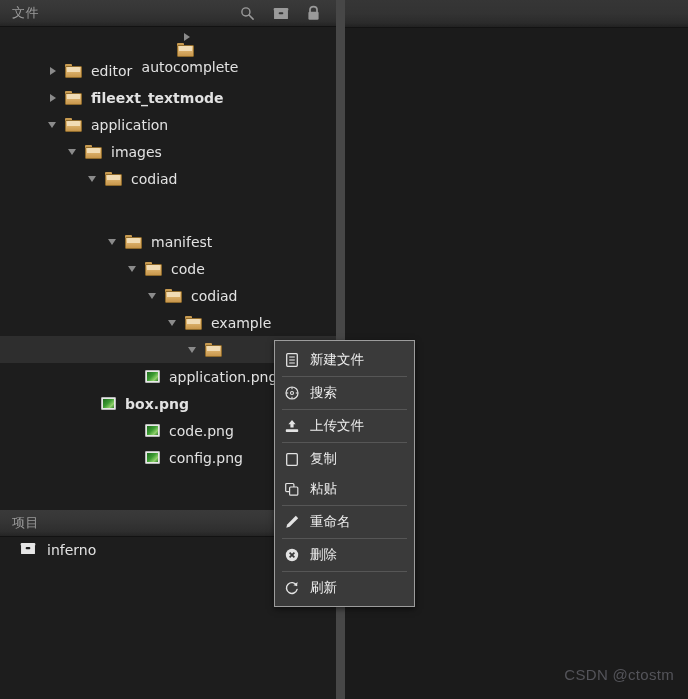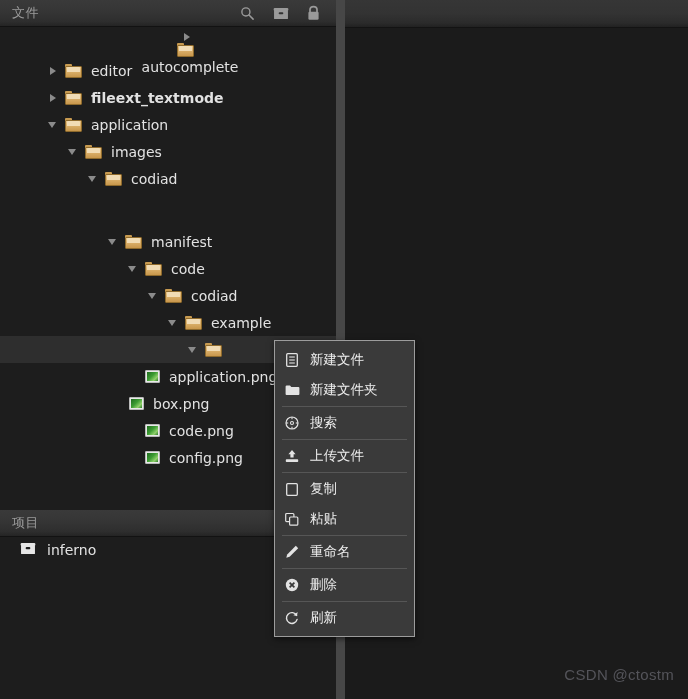--- a/index.html
+++ b/index.html
@@ -294,21 +294,21 @@
             <span class="body"></span>
             <span class="lip"></span>
           </span>
           <span class="lbl"></span>
         </div>
         <div class="node" style="padding-left: 128px;">
           <span class="arrow"></span>
           <span class="file-ico"></span>
           <span class="lbl">application.png</span>
         </div>
-        <div class="node" style="padding-left: 112px;">
+        <div class="node" style="padding-left: 84px; font-weight: bold;">
           <span class="arrow"></span>
           <span class="file-ico"></span>
           <span class="lbl">box.png</span>
         </div>
         <div class="node" style="padding-left: 128px;">
           <span class="arrow"></span>
           <span class="file-ico"></span>
           <span class="lbl">code.png</span>
         </div>
         <div class="node" style="padding-left: 128px;">
@@ -349,28 +349,20 @@
         <span class="mi-ico">
           <svg width="12" height="14" viewBox="0 0 12 14">
             <rect x="0.7" y="0.7" width="10.6" height="12.6" rx="1" fill="none" stroke="#e3e3e3" stroke-width="1.3"></rect>
             <line x1="3.2" y1="4" x2="8.8" y2="4" stroke="#e3e3e3" stroke-width="1.1"></line>
             <line x1="3.2" y1="7" x2="8.8" y2="7" stroke="#e3e3e3" stroke-width="1.1"></line>
             <line x1="3.2" y1="10" x2="8.8" y2="10" stroke="#e3e3e3" stroke-width="1.1"></line>
           </svg>
         </span>
         <span class="gl">新建文件</span>
       </div>
-      <div class="mi">
-        <span class="mi-ico">
-          <svg width="15" height="12" viewBox="0 0 15 12">
-            <path d="M0.6 2.6 Q0.6 1.4 1.8 1.4 L5 1.4 L6.3 3 L13.4 3 Q14.4 3 14.4 4 L14.4 10 Q14.4 10.9 13.5 10.9 L1.5 10.9 Q0.6 10.9 0.6 10 Z" fill="#e3e3e3"></path>
-          </svg>
-        </span>
-        <span class="gl">新建文件夹</span>
-      </div>
       <div class="msep"></div>
       <div class="mi">
         <span class="mi-ico">
           <svg width="14" height="14" viewBox="0 0 14 14">
             <circle cx="7" cy="7" r="6" fill="none" stroke="#e3e3e3" stroke-width="1.2"></circle>
             <circle cx="7" cy="7" r="1.5" fill="none" stroke="#e3e3e3" stroke-width="1.1"></circle>
             <line x1="7" y1="1" x2="7" y2="3.2" stroke="#e3e3e3" stroke-width="1.1"></line>
             <line x1="7" y1="10.8" x2="7" y2="13" stroke="#e3e3e3" stroke-width="1.1"></line>
             <line x1="1" y1="7" x2="3.2" y2="7" stroke="#e3e3e3" stroke-width="1.1"></line>
             <line x1="10.8" y1="7" x2="13" y2="7" stroke="#e3e3e3" stroke-width="1.1"></line>

